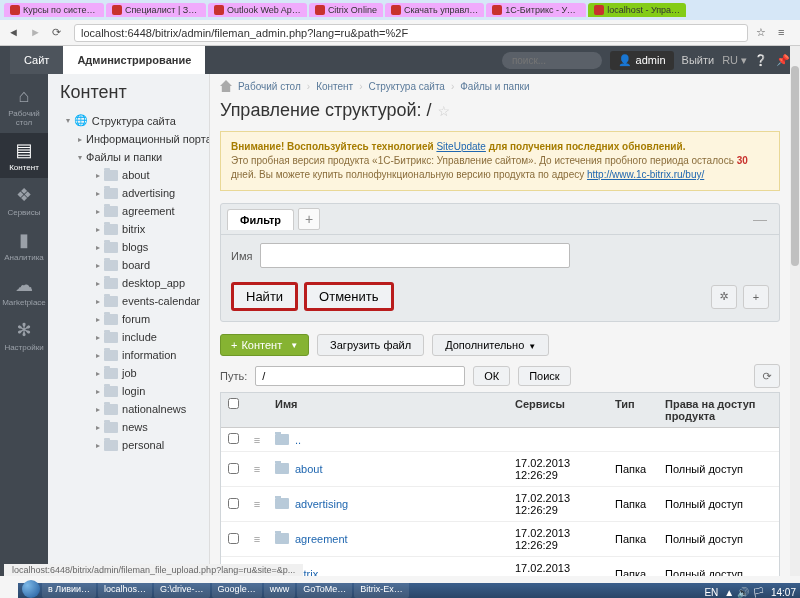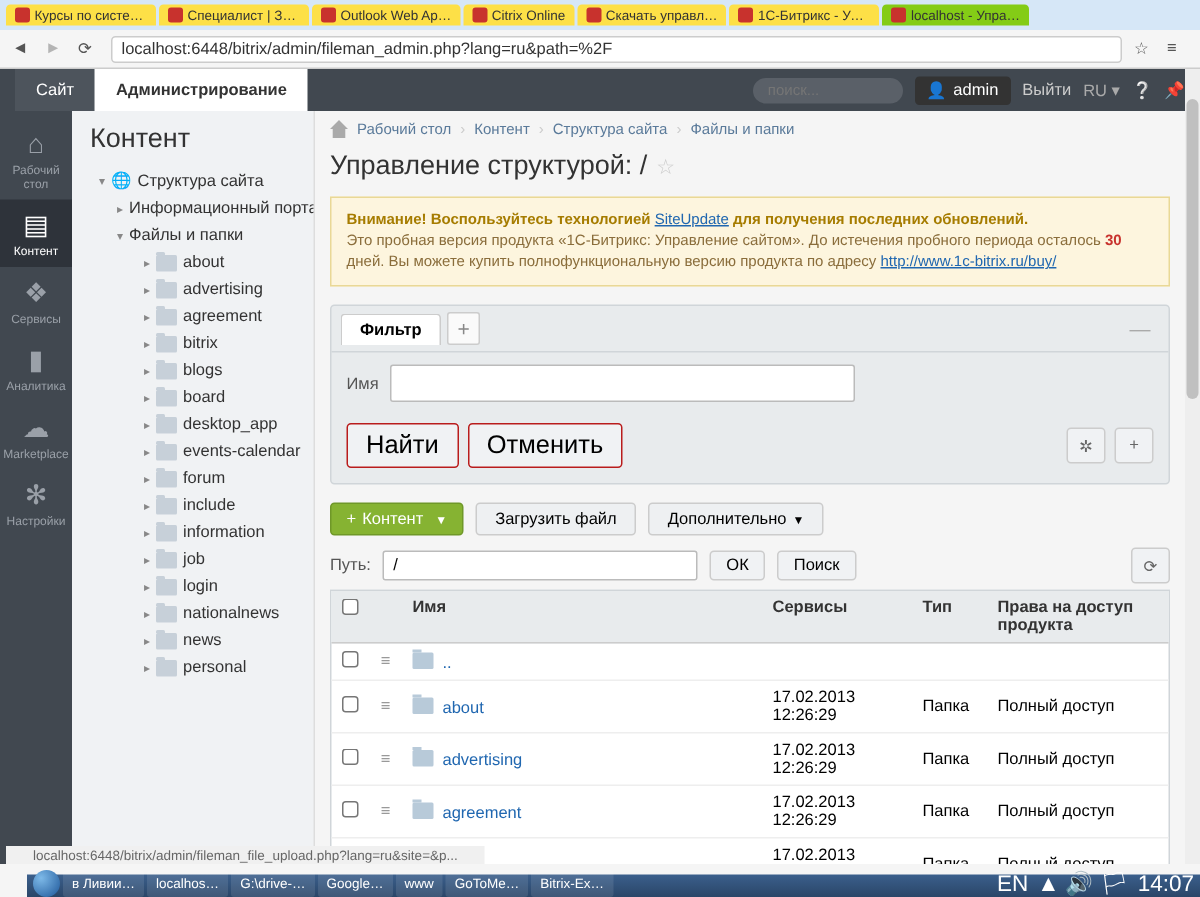--- a/index.html
+++ b/index.html
@@ -1,20 +1,20 @@
 <!DOCTYPE html>
 <html><head>
 <meta charset="utf-8">
 <style>
 * { margin: 0; padding: 0; box-sizing: border-box; font-family: Arial, sans-serif; }
 body { width: 800px; height: 598px; background: #f5f5f5; overflow: hidden; position: relative; font-size: 11px; }
 
 
 .browser-tabs { height: 20px; background: #d6e7f7; display: flex; align-items: center; padding: 0 4px; gap: 2px; overflow: hidden; }
-.tab { background: #fde047; border-radius: 3px 3px 0 0; padding: 2px 6px; font-size: 9px; white-space: nowrap; max-width: 100px; overflow: hidden; text-overflow: ellipsis; color: #333; }
+.tab { background: #f0abfc; border-radius: 3px 3px 0 0; padding: 2px 6px; font-size: 9px; white-space: nowrap; max-width: 100px; overflow: hidden; text-overflow: ellipsis; color: #333; }
 .tab.active { background: #84cc16; }
 .tab .fav { width: 10px; height: 10px; display: inline-block; background: #c8322d; border-radius: 2px; margin-right: 3px; vertical-align: middle; }
 
 .browser-toolbar { height: 26px; background: #f5f5f5; border-bottom: 1px solid #ccc; display: flex; align-items: center; padding: 0 8px; gap: 8px; }
 .nav-btn { width: 14px; height: 14px; color: #555; cursor: pointer; }
 .url-bar { flex: 1; background: #fff; border: 1px solid #ccc; border-radius: 3px; padding: 2px 6px; font-size: 11px; color: #333; }
 .url-bar .domain { color: #333; }
 
 
 .bx-header { height: 28px; background: #414850; display: flex; align-items: center; padding: 0 10px; color: #ccc; font-size: 11px; }
@@ -62,21 +62,21 @@
 
 .filter-box { margin: 0 10px 12px; background: #e8ebed; border: 1px solid #d0d5d9; border-radius: 3px; }
 .filter-tabs { display: flex; align-items: center; border-bottom: 1px solid #d0d5d9; padding: 4px 6px; position: relative; }
 .filter-tab { background: #fff; padding: 4px 12px; border: 1px solid #ccc; border-bottom: none; border-radius: 3px 3px 0 0; font-size: 11px; font-weight: bold; }
 .tab-add { width: 22px; height: 22px; border: 1px solid #ccc; background: #fafafa; margin-left: 4px; display: flex; align-items: center; justify-content: center; color: #888; font-size: 14px; border-radius: 2px; }
 .collapse { margin-left: auto; color: #aaa; font-size: 14px; padding: 0 6px; }
 .filter-body { padding: 8px 10px; display: flex; align-items: center; gap: 8px; }
 .filter-label { font-size: 11px; color: #555; }
 .filter-input { flex: 1; border: 1px solid #bbb; padding: 4px; border-radius: 2px; max-width: 310px; }
 .filter-btns { padding: 6px 10px 10px; display: flex; gap: 6px; align-items: center; }
-.btn { background: #f0f2f4; border: 1px solid #b91c1c; padding: 4px 12px; border-radius: 3px; font-size: 17px; cursor: pointer; }
+.btn { background: #f0f2f4; border: 3px solid #b91c1c; padding: 4px 12px; border-radius: 3px; font-size: 13px; cursor: pointer; }
 .icon-btn { background: #f0f2f4; border: 1px solid #ccc; width: 26px; height: 24px; border-radius: 3px; display: flex; align-items: center; justify-content: center; color: #666; cursor: pointer; }
 .right-btns { margin-left: auto; display: flex; gap: 6px; }
 
 .action-bar { margin: 0 10px 8px; display: flex; gap: 8px; align-items: center; }
 .btn-green { background: #86b332; color: #fff; border: 1px solid #6f9828; padding: 4px 10px; border-radius: 3px; font-size: 11px; cursor: pointer; display: flex; align-items: center; gap: 4px; }
 .btn-grey { background: #eef0f2; border: 1px solid #ccc; padding: 4px 12px; border-radius: 3px; font-size: 11px; cursor: pointer; }
 .dropdown-arrow { margin-left: 4px; font-size: 8px; }
 
 .path-bar { margin: 0 10px 4px; display: flex; gap: 8px; align-items: center; }
 .path-label { font-size: 11px; color: #555; }
@@ -95,25 +95,25 @@
 .col-type { width: 50px; }
 .col-access { width: 120px; }
 .th { font-weight: bold; color: #333; }
 .table-row { display: flex; border-bottom: 1px solid #eee; align-items: center; }
 .folder-sm { width: 14px; height: 11px; background: #b8cad9; border-radius: 1px; display: inline-block; margin-right: 6px; vertical-align: -1px; position: relative; }
 .folder-sm:before { content: ''; position: absolute; top: -2px; left: 0; width: 6px; height: 2px; background: #b8cad9; }
 .row-link { color: #2067b0; }
 .menu-icon { display: inline-block; width: 10px; }
 .menu-icon:before { content: '≡'; }
 .check { width: 11px; height: 11px; }
-.status-text { position: absolute; bottom: 0; left: 4px; font-size: 9px; color: #666; background: #f0f0f0; padding: 1px 18px; }
+.status-text { position: absolute; bottom: 0; left: 4px; font-size: 9px; color: #666; background: #f0f0f0; padding: 1px 8px; }
 .taskbar { position: absolute; left: 0; right: 0; bottom: 0; height: 15px; background: linear-gradient(#3b5f8c, #2a4668); display: flex; align-items: flex-end; padding: 0 4px; gap: 2px; margin-left: 18px; }
 .start-orb { width: 18px; height: 18px; border-radius: 50%; background: radial-gradient(circle at 30% 30%, #7db9e8, #1e5799); }
 .task-btn { height: 18px; padding: 0 6px; background: rgba(255,255,255,0.1); border-radius: 2px; color: #fff; font-size: 9px; display: flex; align-items: center; gap: 4px; }
-.tray { margin-left: auto; color: #fff; font-size: 15px; display: flex; align-items: center; gap: 6px; }
+.tray { margin-left: auto; color: #fff; font-size: 10px; display: flex; align-items: center; gap: 6px; }
 
 .scrollbar-y { position: absolute; right: 0; top: 46px; bottom: 22px; width: 10px; background: #eee; }
 .scroll-thumb { position: absolute; left: 1px; right: 1px; top: 20px; height: 200px; background: #c0c0c0; border-radius: 4px; }
 </style>
 </head>
 <body>
 
 <div class="browser-tabs">
   <div class="tab"><span class="fav"></span><span>Курсы по систем…</span></div>
   <div class="tab"><span class="fav"></span><span>Специалист | За…</span></div>

